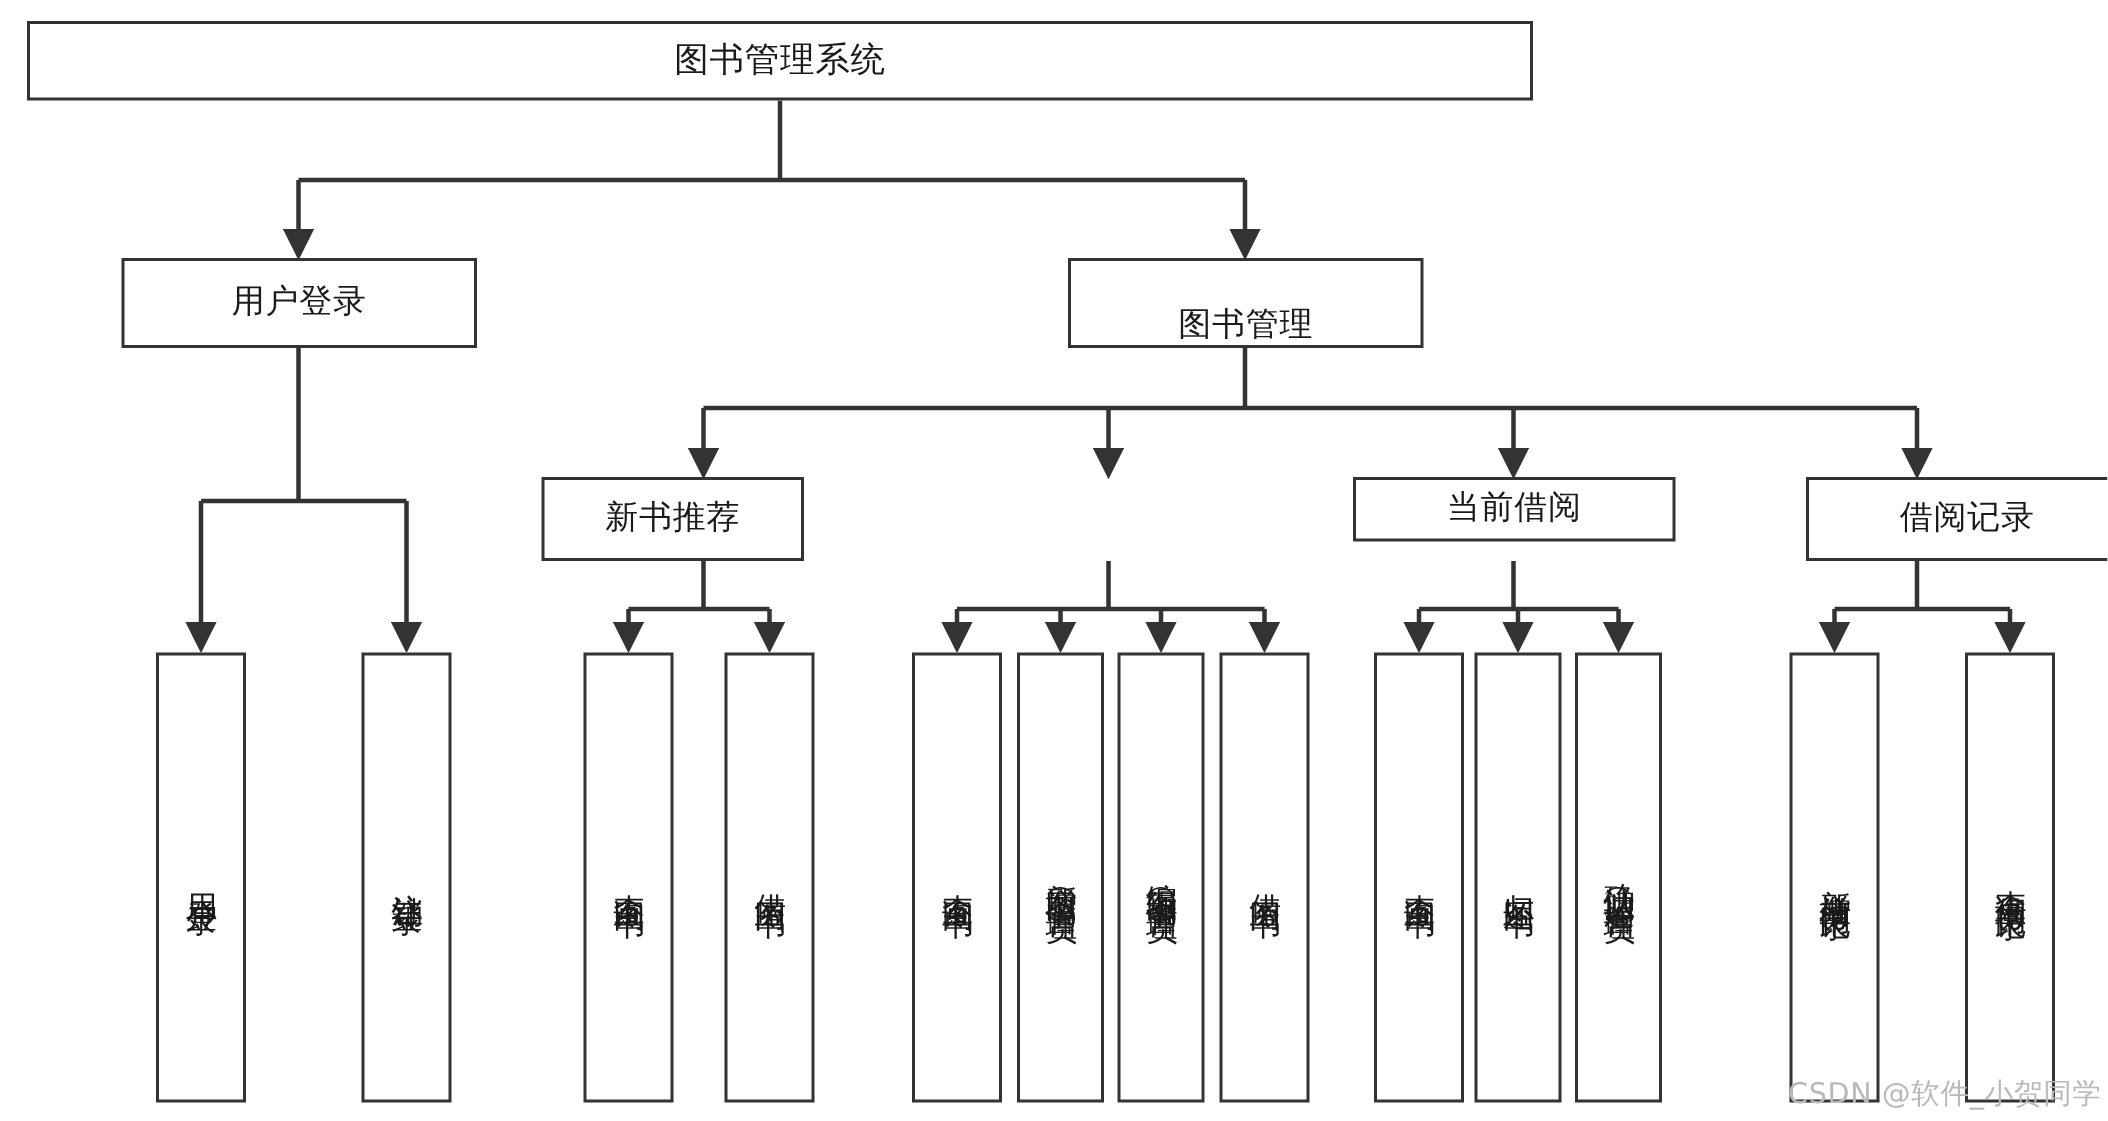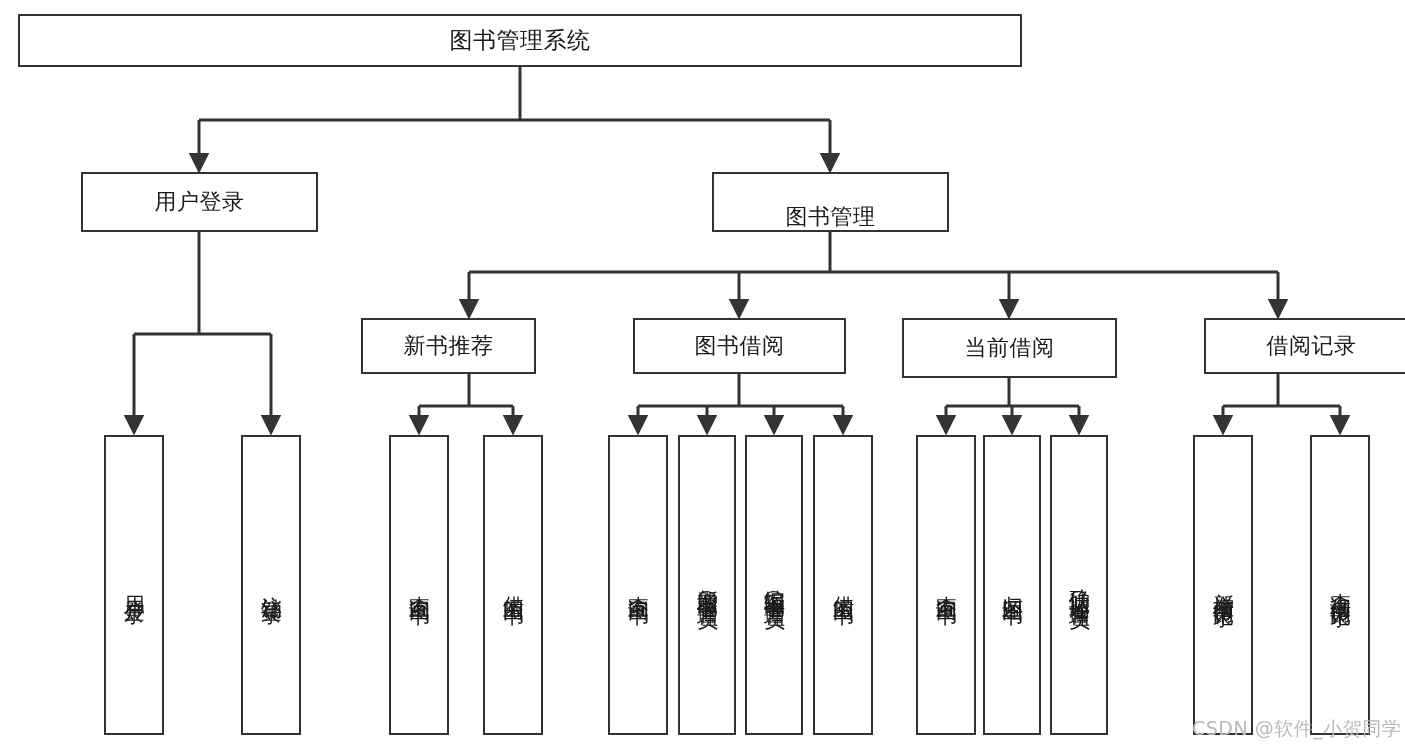--- a/index.html
+++ b/index.html
@@ -134,24 +134,21 @@
   <div class="node horiz" style="left:81px; top:172px; width:237px; height:60px;">
     <span class="label">用户登录</span>
   </div>
   <div class="node horiz" style="left:712px; top:172px; width:237px; height:60px;align-items:flex-end;">
     <span class="label">图书管理</span>
   </div>
 
   <div class="node horiz" style="left:361px; top:318px; width:175px; height:56px;">
     <span class="label">新书推荐</span>
   </div>
-  <div class="node horiz" style="left:633px; top:318px; width:213px; height:56px;">
-    <span class="label">图书借阅</span>
-  </div>
-  <div class="node horiz" style="left:902px; top:318px; width:215px; height:60px;">
+  <div class="node horiz" style="left:902px; top:318px; width:215px; height:43px;">
     <span class="label">当前借阅</span>
   </div>
   <div class="node horiz" style="left:1204px; top:318px; width:215px; height:56px;">
     <span class="label">借阅记录</span>
   </div>
 
   <div class="node vert" style="left:104px; top:435px; width:60px; height:300px;">
     <span class="label">用户登录</span>
   </div>
   <div class="node vert" style="left:241px; top:435px; width:60px; height:300px;">

